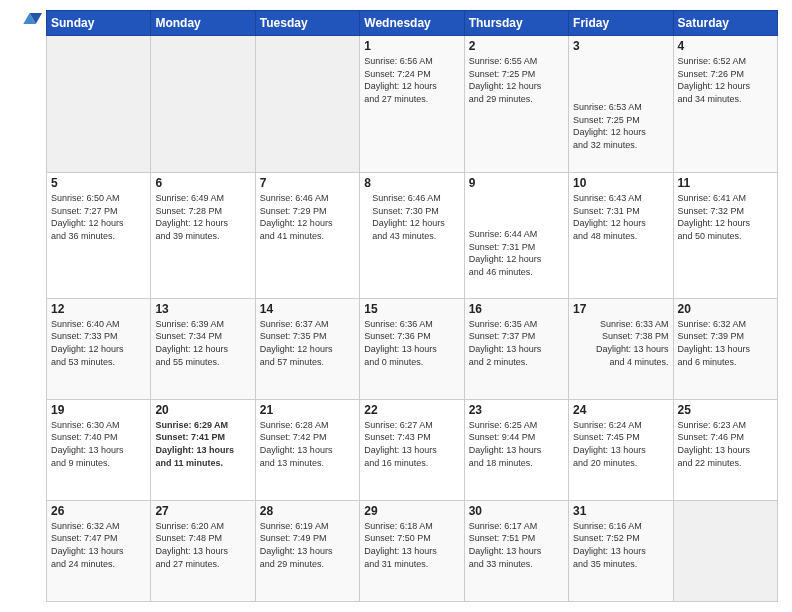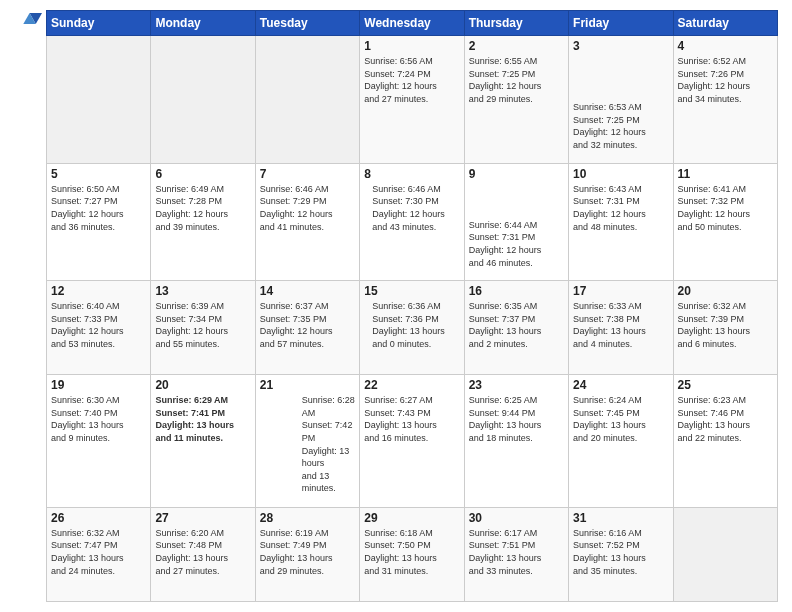--- a/index.html
+++ b/index.html
@@ -237,35 +237,35 @@
           </td>
           <td>
             <span class="day-number">14</span>
             <div class="day-info" style="white-space: pre-line;">Sunrise: 6:37 AM
 Sunset: 7:35 PM
 Daylight: 12 hours
 and 57 minutes.</div>
           </td>
           <td>
             <span class="day-number">15</span>
-            <div class="day-info" style="white-space: pre-line; margin-left: 8px;">Sunrise: 6:36 AM
+            <div class="day-info" style="white-space: pre-line;">Sunrise: 6:36 AM
 Sunset: 7:36 PM
 Daylight: 13 hours
 and 0 minutes.</div>
           </td>
           <td>
             <span class="day-number">16</span>
             <div class="day-info" style="white-space: pre-line;">Sunrise: 6:35 AM
 Sunset: 7:37 PM
 Daylight: 13 hours
 and 2 minutes.</div>
           </td>
           <td>
             <span class="day-number">17</span>
-            <div class="day-info" style="white-space: pre-line;">Sunrise: 6:33 AM
+            <div class="day-info" style="white-space: pre-line; text-align: right;">Sunrise: 6:33 AM
 Sunset: 7:38 PM
 Daylight: 13 hours
 and 4 minutes.</div>
           </td>
           <td>
             <span class="day-number">20</span>
             <div class="day-info" style="white-space: pre-line;">Sunrise: 6:32 AM
 Sunset: 7:39 PM
 Daylight: 13 hours
 and 6 minutes.</div>
@@ -281,21 +281,21 @@
           </td>
           <td>
             <span class="day-number">20</span>
             <div class="day-info" style="white-space: pre-line; font-weight: bold;">Sunrise: 6:29 AM
 Sunset: 7:41 PM
 Daylight: 13 hours
 and 11 minutes.</div>
           </td>
           <td>
             <span class="day-number">21</span>
-            <div class="day-info" style="white-space: pre-line; margin-left: 42px;">Sunrise: 6:28 AM
+            <div class="day-info" style="white-space: pre-line;">Sunrise: 6:28 AM
 Sunset: 7:42 PM
 Daylight: 13 hours
 and 13 minutes.</div>
           </td>
           <td>
             <span class="day-number">22</span>
             <div class="day-info" style="white-space: pre-line;">Sunrise: 6:27 AM
 Sunset: 7:43 PM
 Daylight: 13 hours
 and 16 minutes.</div>

